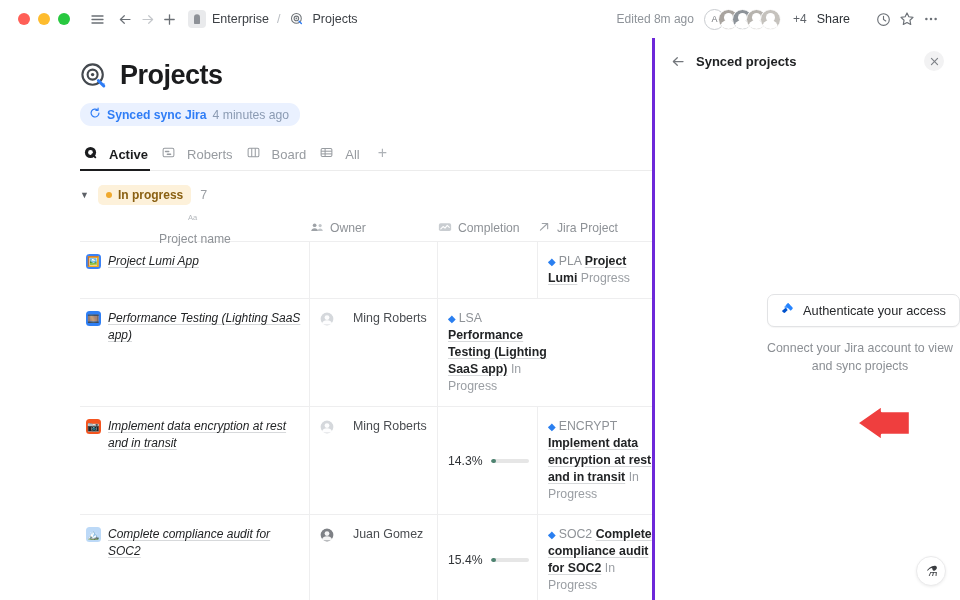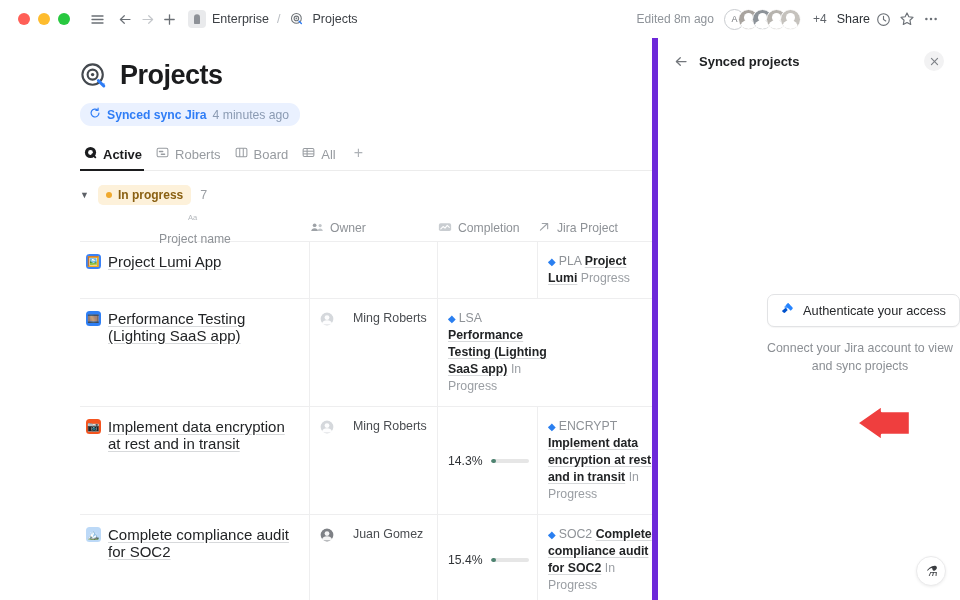--- a/index.html
+++ b/index.html
@@ -57,21 +57,21 @@
     background: #dfe1e4; overflow: hidden; position: relative;
     display:flex; align-items:center; justify-content:center;
     font-size: 9px; color:#76797e;
   }
   .av:first-child { margin-left: 0; background:#fff; border:1px solid #c9ccd0; }
   .av .head { width: 9px; height: 9px; border-radius: 50%; background: #fff; position: absolute; top: 3px; }
   .av .body { width: 16px; height: 9px; border-radius: 8px 8px 0 0; background: #fff; position: absolute; bottom: 0; }
   .av.g1 { background: #a9a49f; } .av.g2 { background: #8d9399; }
   .av.g3 { background: #b6b3ae; } .av.g4 { background: #c5c2bd; }
   .plus4 { font-size: 12px; color: #5f6view; color:#5f646a; margin-left: 6px; margin-right: 8px; }
-  .share { font-size: 12.5px; color: #2f3338; margin-right: 0; cursor: pointer; }
+  .share { font-size: 12.5px; color: #2f3338; margin-right: 20px; cursor: pointer; }
 
   
   .page { position: relative; height: 562px; }
 
   .content { padding: 22px 0 0 80px; }
 
   .page-title-row { display: flex; align-items: center; gap: 12px; }
   .page-emoji {
     width: 28px; height: 28px; position: relative; flex: none;
   }
@@ -91,21 +91,21 @@
   
   .tabs-row {
     display: flex; align-items: flex-end; gap: 0;
     margin-top: 16px; position: relative; padding-right: 80px;
   }
   .tabline {
     position: absolute; left: 0; right: 80px; bottom: 0;
     height: 1px; background: #ececec;
   }
   .tab {
-    display: flex; align-items: center; gap: 6px;
+    display: flex; align-items: center; gap: 12px;
     font-size: 13px; color: #979ba0; padding: 4px 10px 9px 4px;
     cursor: pointer; position: relative;
   }
   .tab.active { color: #1b1c1e; font-weight: 600; }
   .tab.active:after {
     content: ""; position: absolute; left: 0; right: 8px; bottom: 0;
     height: 2px; background: #1b1c1e; z-index: 2;
   }
   .tab-plus { color: #aeb2b7; font-size: 16px; padding: 2px 8px 9px 8px; cursor:pointer; }
 
@@ -149,23 +149,24 @@
   .trow { display: flex; border-top: 1px solid #eeeeef; min-height: 44px; }
   .cell { padding: 11px 8px 11px 0; border-right: 1px solid #eeeeef; }
   .cell.name { width: 230px; padding-left: 6px; display: flex; gap: 7px; align-items: flex-start; }
   .cell.owner { width: 128px; padding-left: 10px; display: flex; gap: 19px; align-items: flex-start; }
   .cell.comp { width: 100px; padding-left: 10px; display: flex; gap: 8px; align-items: center; }
   .cell.jira { width: 122px; padding-left: 10px; border-right: none; }
 
   .row-emoji { width: 15px; height: 15px; border-radius: 3.5px; flex: none; margin-top: 1px;
                display:flex; align-items:center; justify-content:center; font-size:10px; }
   .row-title {
-    font-size: 15px; color: #222426; line-height: 17px;
+    font-size: 12px; color: #222426; line-height: 17px;
     text-decoration: underline; text-decoration-color: #d7d9db;
     text-underline-offset: 2px;
+    font-style: italic;
   }
   .owner-av {
     width: 14px; height: 14px; border-radius: 50%; flex: none; margin-top: 2px;
     display: flex; align-items: center; justify-content: center; overflow: hidden;
   }
   .owner-name { font-size: 12.4px; color: #4a4d51; line-height: 17px; }
   .pct { font-size: 12.2px; color: #303337; white-space: nowrap; }
   .bar { flex: 1; height: 4px; border-radius: 2px; background: #e6e6e6; position: relative; overflow: hidden; }
   .bar > i { position: absolute; left: 0; top: 0; bottom: 0; background: #4e8471; border-radius: 2px; display:block; }
 
@@ -174,21 +175,21 @@
   .jira-key { color: #8e9297; }
   .jira-sum {
     color: #222426; font-weight: 600;
     text-decoration: underline; text-decoration-color: #d7d9db; text-underline-offset: 2px;
   }
   .jira-state { color: #9a9ea3; font-weight: 400; }
 
   
   .panel {
     position: absolute; top: 0; right: 0; bottom: 0; width: 308px;
-    background: #ffffff; border-left: 6px solid #6d28d9;
+    background: #ffffff; border-left: 3px solid #6d28d9;
     z-index: 20;
   }
   .panel-head {
     display: flex; align-items: center; height: 46px; padding: 0 16px 0 12px;
   }
   .panel-back { width: 22px; height: 22px; display:flex; align-items:center; justify-content:center; color:#72767b; cursor:pointer; }
   .panel-title { font-size: 13px; font-weight: 700; color: #202224; margin-left: 7px; }
   .panel-close {
     margin-left: auto; width: 20px; height: 20px; border-radius: 50%;
     background: #f2f2f3; color: #7d8186; font-size: 11px;

